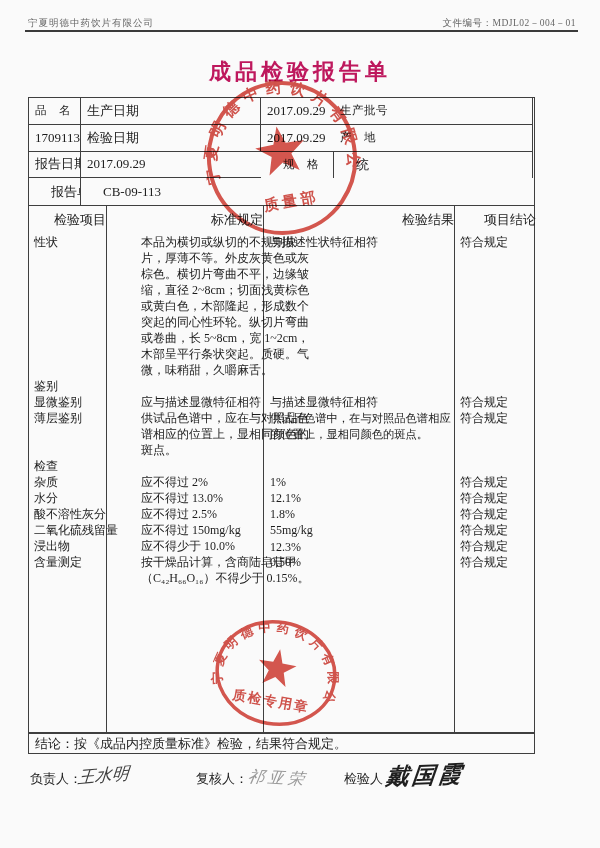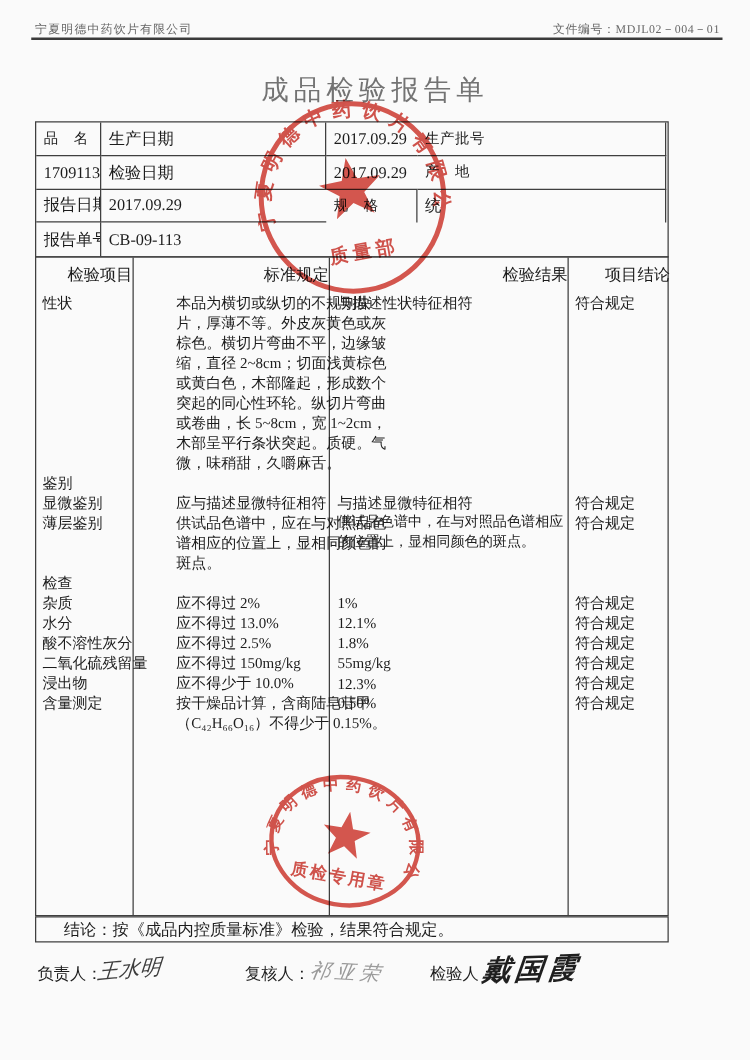--- a/index.html
+++ b/index.html
@@ -6,47 +6,47 @@
   .page{position:relative;width:600px;height:848px;background:#fafafa;overflow:hidden;
         font-family:"Liberation Serif","DejaVu Serif",serif;color:#1c1c1c;}
   
   .hdr-company{position:absolute;left:28px;top:17px;font-size:9.5px;color:#666;
                letter-spacing:1px;filter:blur(.4px);}
   .hdr-doc{position:absolute;right:24px;top:17px;font-size:9.5px;color:#666;
            letter-spacing:.5px;filter:blur(.4px);}
   .hdr-rule{position:absolute;left:25px;top:30px;width:553px;height:0;
             border-top:2px solid #3a3a3a;}
   .title{position:absolute;left:0;top:57px;width:600px;text-align:center;
-         font-size:22px;font-weight:400;letter-spacing:4px;color:#737373;}
+         font-size:22px;font-weight:700;letter-spacing:4px;color:#be185d;}
   
   .infotable{position:absolute;left:28px;top:97px;width:507px;height:109px;
              border:1.5px solid #3f3f3f;box-sizing:border-box;
              display:grid;grid-template-columns:52px 180px 73px 199px;
              grid-template-rows:repeat(4,1fr);}
   .icell{border-right:1px solid #3f3f3f;border-bottom:1px solid #3f3f3f;
          display:flex;align-items:center;padding:0 4px 0 6px;font-size:13px;
          white-space:nowrap;overflow:hidden;}
   .icell.lastcol{border-right:none;}
-  .icell.lastrow{border-bottom:none;}
+  .icell.lastrow{border-bottom:none;margin-left:16px;}
   .icell.l1{font-size:11.5px;letter-spacing:.5px;}
   
   .maintable{position:absolute;left:28px;top:205px;width:507px;height:528px;
              border:1.5px solid #3f3f3f;box-sizing:border-box;}
   .vline{position:absolute;top:0;bottom:0;width:0;border-left:1px solid #3f3f3f;}
   .mhead{position:absolute;top:3px;height:22px;line-height:22px;text-align:right;
          font-size:13px;text-underline-offset:3px;}
   .bline{position:absolute;font-size:12px;line-height:16px;white-space:pre;}
   .c1{left:5px;width:70px;}
   .c2{left:112px;width:122px;}
   .c3{left:241px;width:184px;}
   .c4{left:431px;width:74px;}
   
   .conclusion{position:absolute;left:28px;top:733px;width:507px;height:21px;
               border:1.5px solid #3f3f3f;box-sizing:border-box;display:flex;
-              align-items:center;padding-left:22px;font-size:13px;}
+              align-items:center;padding-left:6px;font-size:13px;}
   .sig-label{position:absolute;top:770px;font-size:13px;}
   .sig{position:absolute;font-style:italic;}
   .sig1{left:78px;top:764px;font-size:17px;color:#3d3d3d;transform:rotate(-5deg) skewX(-10deg);}
   .sig2{left:248px;top:768px;font-size:16px;color:#9a9a9a;transform:rotate(3deg) skewX(-6deg);letter-spacing:4px;}
   .sig3{left:386px;top:760px;font-size:23px;font-weight:700;color:#1f1f1f;
         transform:rotate(-2deg) skewX(-8deg);letter-spacing:3px;}
   
   .stamp{position:absolute;mix-blend-mode:multiply;opacity:.85;}
   .stamp-top{left:204px;top:79px;width:156px;height:158px;transform:rotate(-10deg);}
   .stamp-bottom{left:212px;top:617px;width:128px;height:112px;transform:rotate(10deg);}

